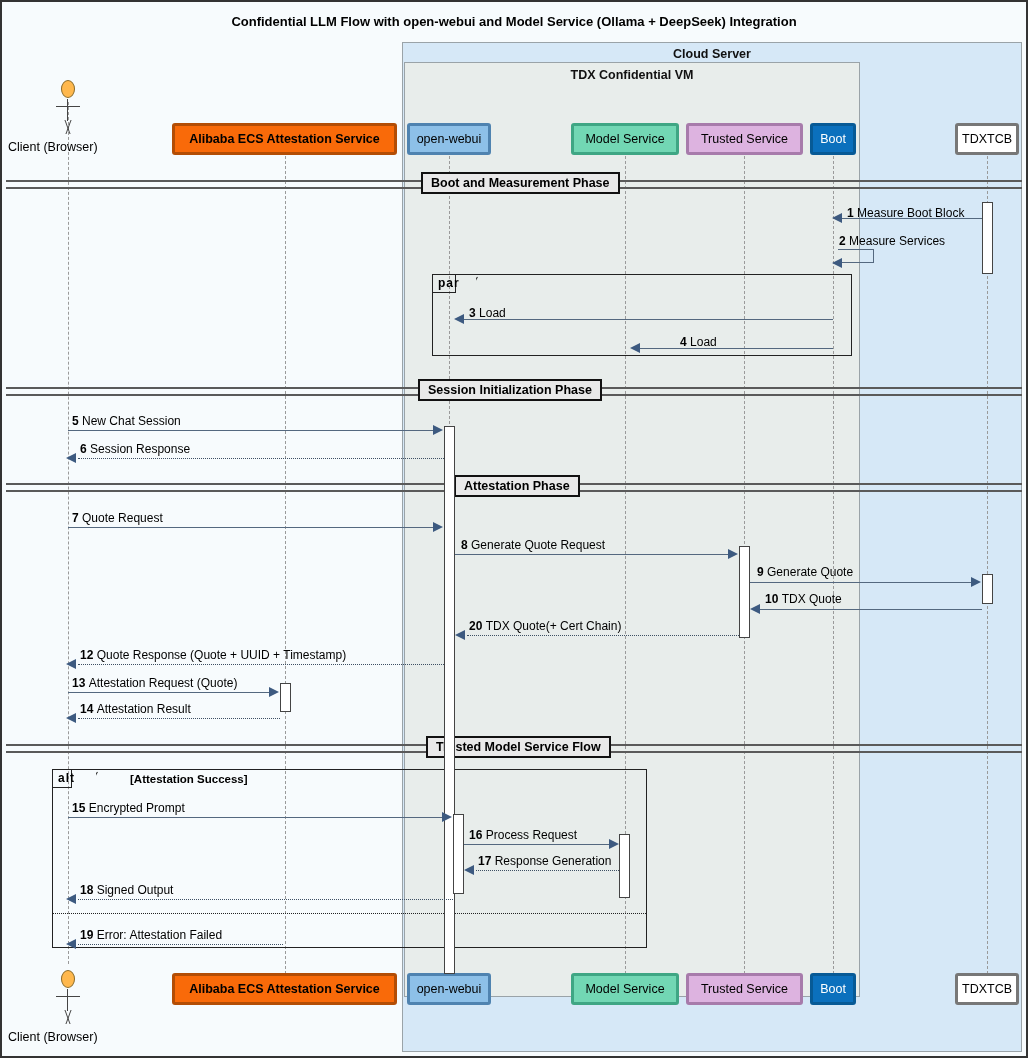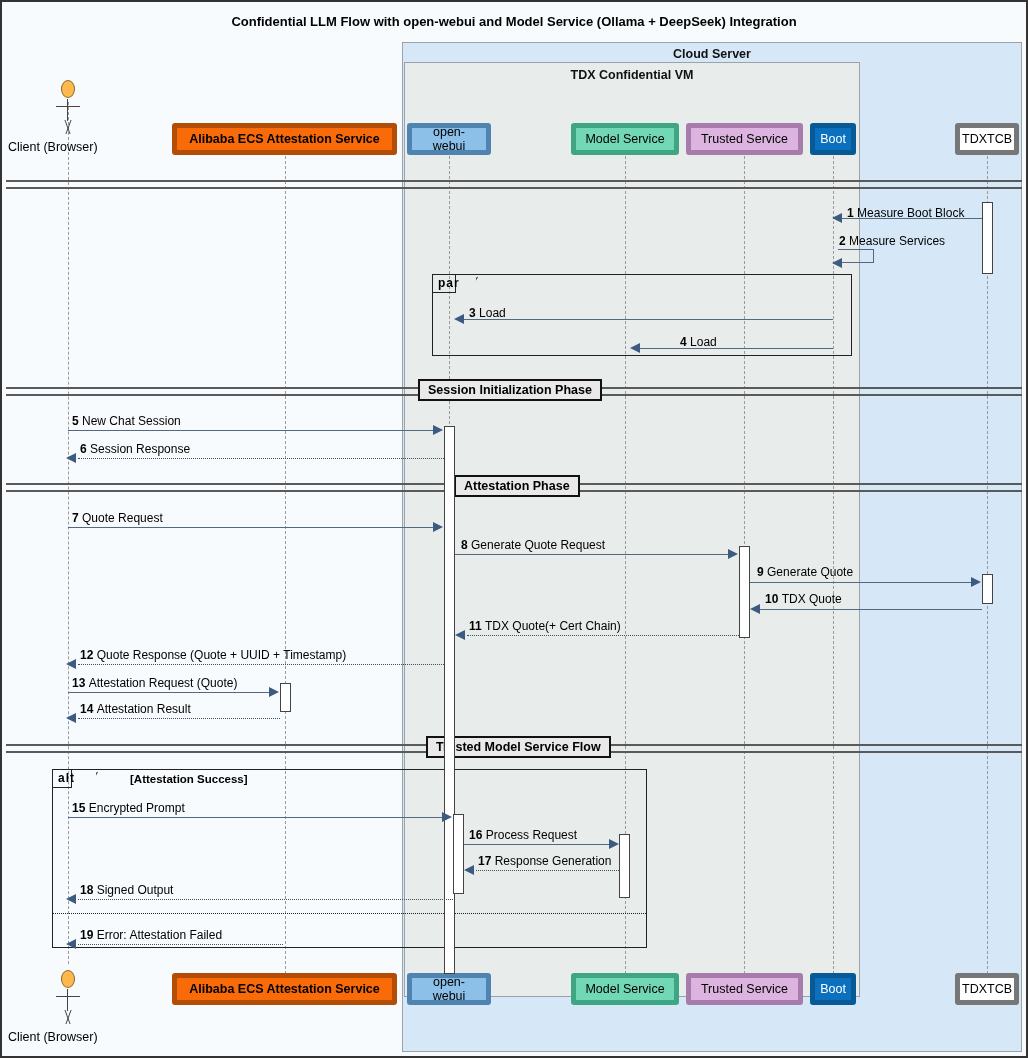--- a/index.html
+++ b/index.html
@@ -12,21 +12,21 @@
   .grp>.hdr{position:absolute;left:0;right:0;top:0;text-align:center;font-size:12.5px;font-weight:bold;color:#111;line-height:18px;}
   .cloud{background:#d6e8f7;}
   .vm{background:#e8edeb;}
   .tdx{background:#e8edeb;}
 
   
   .lifeline{position:absolute;width:0;border-left:1px dashed #9a9a9a;}
   .actorline{position:absolute;width:0;border-left:1px dashed #9a9a9a;}
 
   
-  .pbox{position:absolute;box-sizing:border-box;border-radius:3px;border:5px solid #0f766e;
+  .pbox{position:absolute;box-sizing:border-box;border-radius:3px;border:3px solid #0f766e;
         display:flex;align-items:center;justify-content:center;font-size:12.5px;color:#000;
         text-align:center;padding:0 6px;height:32px;}
   .pbox.orange{background:#f96a09;border-color:#b34d05;color:#000;font-weight:bold;}
   .pbox.blue{background:#8dc0e8;border-color:#4f83b0;}
   .pbox.green{background:#72d7b4;border-color:#3fa684;}
   .pbox.purple{background:#ddb3e0;border-color:#a77bab;}
   .pbox.darkblue{background:#0b70bd;border-color:#075a96;color:#fff;}
   .pbox.white{background:#fff;border-color:#777;}
 
   
@@ -122,20 +122,21 @@
   <div class="actorlabel" style="left:6px;top:1028px;">Client (Browser)</div>
 
   <div class="pbox orange" style="left:170px;top:971px;width:225px;">Alibaba ECS Attestation Service</div>
   <div class="pbox blue" style="left:405px;top:971px;width:84px;">open-webui</div>
   <div class="pbox green" style="left:569px;top:971px;width:108px;">Model Service</div>
   <div class="pbox purple" style="left:684px;top:971px;width:117px;">Trusted Service</div>
   <div class="pbox darkblue" style="left:808px;top:971px;width:46px;">Boot</div>
   <div class="pbox white" style="left:953px;top:971px;width:64px;">TDXTCB</div>
 
   <div class="sepbar" style="top:178px;"></div>
+  <div class="sepbox" style="left:419px;top:170px;">Boot and Measurement Phase</div>
 
   <div class="sepbar" style="top:385px;"></div>
   <div class="sepbox" style="left:416px;top:377px;">Session Initialization Phase</div>
 
   <div class="sepbar" style="top:481px;"></div>
   <div class="sepbox" style="left:452px;top:473px;">Attestation Phase</div>
 
   <div class="sepbar" style="top:742px;"></div>
   <div class="sepbox" style="left:424px;top:734px;">Trusted Model Service Flow</div>
 
@@ -196,21 +197,21 @@
   <div class="msg solid" style="left:748px;top:580px;width:221px;"></div>
   <div class="arw r" style="left:969px;top:575px;"></div>
   <div class="mlabel" style="left:755px;top:563px;"><b>9</b>&nbsp;<span>Generate Quote</span></div>
 
   <div class="msg solid" style="left:754px;top:607px;width:226px;"></div>
   <div class="arw l" style="left:748px;top:602px;"></div>
   <div class="mlabel" style="left:763px;top:590px;"><b>10</b>&nbsp;<span>TDX Quote</span></div>
 
   <div class="msg dotted" style="left:465px;top:633px;width:272px;"></div>
   <div class="arw l" style="left:453px;top:628px;"></div>
-  <div class="mlabel" style="left:467px;top:617px;"><b>11</b>&nbsp;<span>TDX Quote(+ Cert Chain)</span></div>
+  <div class="mlabel" style="left:467px;top:617px;"><b>20</b>&nbsp;<span>TDX Quote(+ Cert Chain)</span></div>
 
   <div class="msg dotted" style="left:76px;top:662px;width:366px;"></div>
   <div class="arw l" style="left:64px;top:657px;"></div>
   <div class="mlabel" style="left:78px;top:646px;text-align:center;"><b>12</b>&nbsp;<span>Quote Response (Quote + UUID + Timestamp)</span></div>
 
   <div class="msg solid" style="left:66px;top:690px;width:201px;"></div>
   <div class="arw r" style="left:267px;top:685px;"></div>
   <div class="mlabel" style="left:70px;top:674px;"><b>13</b>&nbsp;<span>Attestation Request (Quote)</span></div>
 
   <div class="msg dotted" style="left:76px;top:716px;width:202px;"></div>

